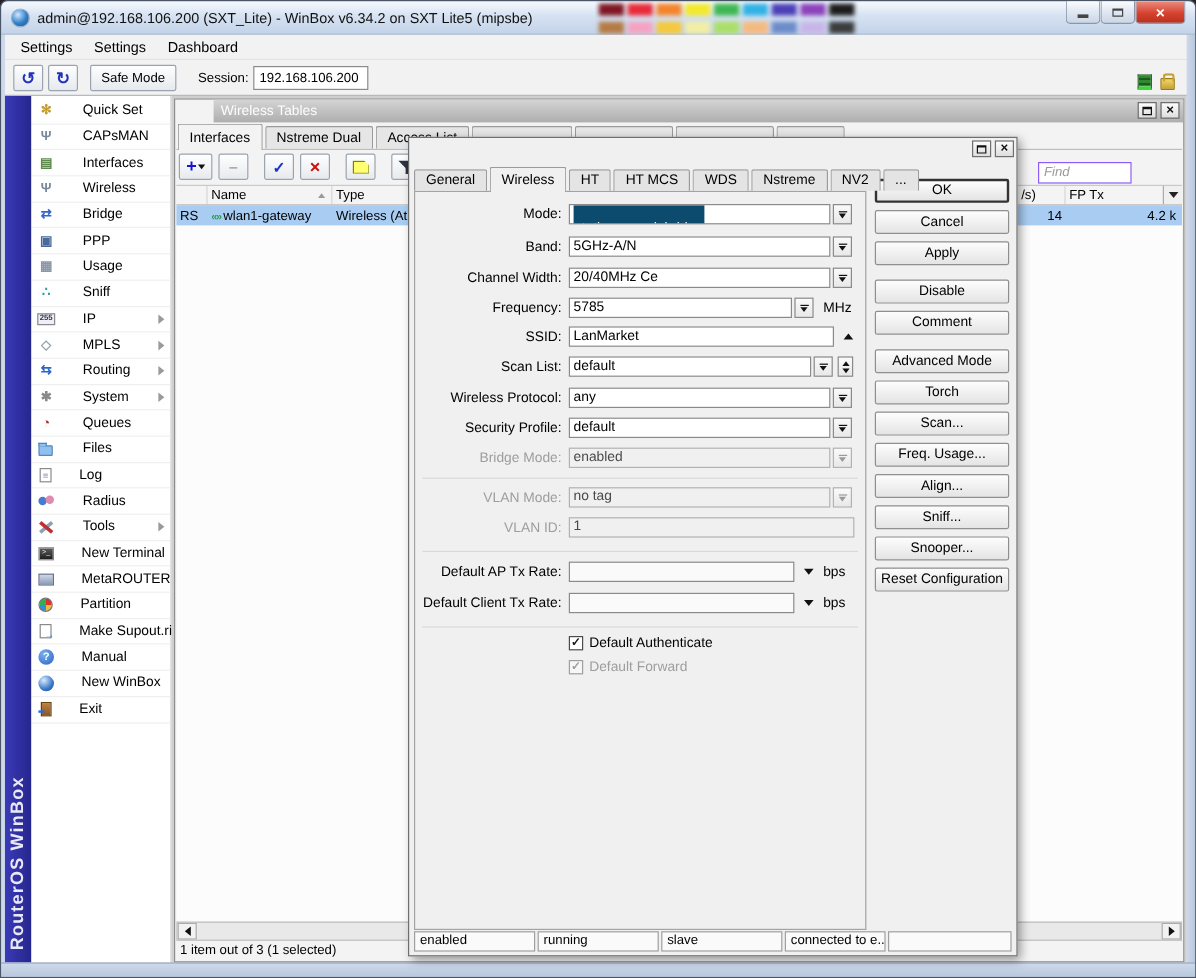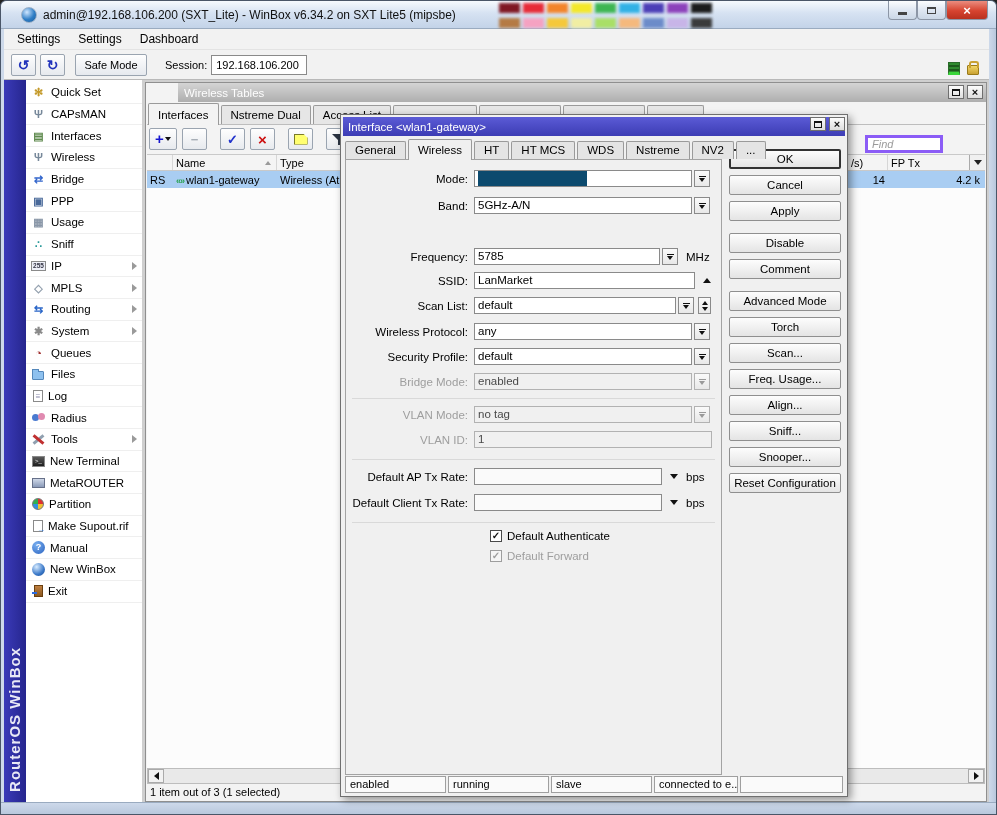--- a/index.html
+++ b/index.html
@@ -2,21 +2,21 @@
 <html><head>
 <meta charset="utf-8">
 <style>
   html,body{margin:0;padding:0;background:#222;}
   *{box-sizing:border-box;}
   #stage{position:relative;width:997px;height:815px;background:#c6d3e6;font-family:"Liberation Sans",sans-serif;
          font-size:11px;color:#000;overflow:hidden;border:1px solid #4a5668;border-radius:6px 6px 0 0;}
   
   .titlebar{position:absolute;left:0;top:0;right:0;height:28px;
     background:linear-gradient(#f6fafe,#d6e2f2 45%,#c3d3e8);border-bottom:1px solid #9aabc0;
-    display:flex;align-items:center;padding-left:20px;border-radius:6px 6px 0 0;}
+    display:flex;align-items:center;padding-left:8px;border-radius:6px 6px 0 0;}
   .app-ico{width:16px;height:16px;border-radius:50%;flex:none;margin-right:6px;
     background:radial-gradient(circle at 35% 30%,#cfe6ff,#2f7ec6 55%,#1a5a9a);border:1px solid #9ab0c8;}
   .title-text{font-size:12px;color:#111;white-space:nowrap;}
   .artifacts{position:absolute;left:498px;top:2px;width:230px;height:26px;display:flex;flex-wrap:wrap;gap:3px;filter:blur(1.6px);opacity:.95;}
   .artifacts i{width:21px;height:10px;flex:none;}
   .winbtns{position:absolute;right:8px;top:0;display:flex;}
   .wbtn{width:29px;height:19px;border:1px solid #8c96a6;border-top:none;border-radius:0 0 4px 4px;
     background:linear-gradient(#fcfdfe,#dfe7f2 50%,#cbd7e6);display:flex;align-items:center;justify-content:center;color:#333;font-weight:bold;}
   .wbtn.close{width:42px;background:linear-gradient(#eb8d7f,#d6432f 55%,#b9311f);color:#fff;font-size:13px;}
   .wbtn .minbar{width:9px;height:3px;background:#444;margin-top:6px;}
@@ -36,21 +36,21 @@
   .ic-led{width:12px;height:13px;background:repeating-linear-gradient(#2f8a2f 0 2px,#1d5a1d 2px 4px);
     border:1px solid #2a6a2a;border-bottom:3px solid #3ad63a;}
   .ic-lock{width:12px;height:10px;background:linear-gradient(#f2d667,#c9a133);border:1px solid #9a7a1a;border-radius:1px;position:relative;margin-bottom:0;}
   .ic-lock::before{content:"";position:absolute;left:1px;top:-5px;width:6px;height:5px;border:2px solid #c9a133;border-bottom:none;border-radius:3px 3px 0 0;}
   
   .client{position:absolute;top:78px;left:3px;right:7px;bottom:12px;display:flex;background:#fff;border-top:1px solid #b9b9b9;}
   .brand{width:22px;flex:none;background:linear-gradient(90deg,#3a3ab8,#26268e);position:relative;}
   .brand span{position:absolute;bottom:10px;left:2px;color:#e9e9f6;font-size:15px;font-weight:bold;letter-spacing:1px;
     writing-mode:vertical-rl;transform:rotate(180deg);white-space:nowrap;}
   .sidebar{width:117px;flex:none;background:#fff;border-right:1px solid #cfcfcf;padding-top:2px;}
-  .srow{height:21.7px;display:flex;align-items:center;gap:5px;padding-left:5px;border-bottom:1px solid #efefef;cursor:default;}
+  .srow{height:21.7px;display:flex;align-items:center;gap:23px;padding-left:5px;border-bottom:1px solid #efefef;cursor:default;}
   .srow .lbl{font-size:11.5px;white-space:nowrap;}
   .sarr{width:0;height:0;border-top:4px solid transparent;border-bottom:4px solid transparent;border-left:5px solid #9a9a9a;margin-left:auto;margin-right:5px;}
   .ic{width:15px;height:14px;flex:none;font-size:11px;line-height:14px;text-align:center;font-weight:bold;}
   .ic.qs::before{content:"✻";color:#c49a2a;}
   .ic.ant::before{content:"Ψ";color:#77889a;}
   .ic.ifc::before{content:"▤";color:#5f8a4e;}
   .ic.brg::before{content:"⇄";color:#3366cc;}
   .ic.ppp::before{content:"▣";color:#4a6a9a;}
   .ic.swt::before{content:"▦";color:#8a97a8;}
   .ic.msh::before{content:"∴";color:#2a9a9a;}
@@ -102,21 +102,21 @@
     display:flex;align-items:center;justify-content:center;gap:1px;}
   .wtb .plus{font-size:15px;font-weight:bold;color:#1616d0;line-height:14px;}
   .caret{width:0;height:0;border-left:3px solid transparent;border-right:3px solid transparent;border-top:4px solid #111;}
   .wtb .minus{font-size:13px;font-weight:bold;color:#a7aeb6;}
   .wtb .chk{font-size:13px;font-weight:bold;color:#2233cc;}
   .wtb .xx{font-size:15px;font-weight:bold;color:#cc1111;}
   .icnote{width:14px;height:11px;background:#ffff70;border:1px solid #7a7a2a;clip-path:polygon(0 0,68% 0,100% 38%,100% 100%,0 100%);}
   .icfunnel{position:relative;width:14px;height:13px;}
   .icfunnel::before{content:"";position:absolute;left:0;top:1px;border-left:7px solid transparent;border-right:7px solid transparent;border-top:7px solid #2b3442;}
   .icfunnel::after{content:"";position:absolute;left:6px;top:6px;width:2px;height:6px;background:#2b3442;}
-  .find{position:absolute;right:42px;top:10px;width:78px;height:18px;border:3px solid #8b5cf6;background:#fff;
+  .find{position:absolute;right:42px;top:10px;width:78px;height:18px;border:1px solid #8b5cf6;background:#fff;
     font:11px "Liberation Sans",sans-serif;padding:0 4px;}
   .find::placeholder{color:#9a9a9a;font-style:italic;}
   .thead{position:absolute;left:1px;top:71px;right:1px;height:17px;background:#f4f4f4;border-top:1px solid #c9c9c9;border-bottom:1px solid #c9c9c9;display:flex;font-size:11px;}
   .th{border-right:1px solid #d6d6d6;padding:1px 3px;white-space:nowrap;overflow:hidden;display:flex;align-items:center;}
   .sortmark{width:0;height:0;border-left:3px solid transparent;border-right:3px solid transparent;border-bottom:4px solid #9a9a9a;margin-left:auto;margin-right:2px;}
   .colbtn{position:absolute;right:0;top:0;width:16px;height:15px;background:#f0f0f0;border-left:1px solid #aaa;display:flex;align-items:center;justify-content:center;}
   .trow{position:absolute;left:1px;top:88px;right:1px;height:17px;background:#a9cdf2;display:flex;font-size:11px;}
   .td{padding:1px 3px;white-space:nowrap;overflow:hidden;display:flex;align-items:center;gap:2px;}
   .td.num{justify-content:flex-end;}
   .icwlan::before{content:"«»";color:#28a050;font-weight:bold;font-size:9px;letter-spacing:-1px;}
@@ -147,21 +147,21 @@
   .ddb.dis{border-color:#b2b2b2;}
   .cg-bar{width:7px;height:1px;background:#111;margin-bottom:1px;}
   .cg-tri{width:0;height:0;border-left:3px solid transparent;border-right:3px solid transparent;border-top:4px solid #111;}
   .ddb.dis .cg-bar{background:#9a9a9a;} .ddb.dis .cg-tri{border-top-color:#9a9a9a;}
   .spin{width:13px;height:17px;border:1px solid #8a8a8a;background:linear-gradient(#fafafa,#e8e8e8);margin-left:4px;
     display:flex;flex-direction:column;align-items:center;justify-content:center;gap:2px;flex:none;}
   .tri-u{width:0;height:0;border-left:4px solid transparent;border-right:4px solid transparent;border-bottom:5px solid #111;}
   .tri-d{width:0;height:0;border-left:4px solid transparent;border-right:4px solid transparent;border-top:5px solid #111;}
   .suffix{margin-left:8px;font-size:11.5px;}
   .fsep{position:absolute;left:6px;right:6px;height:1px;background:#d9d9d9;}
-  .cbrow{position:absolute;left:128px;height:14px;display:flex;align-items:center;gap:5px;font-size:11.5px;margin-left:16px;}
+  .cbrow{position:absolute;left:128px;height:14px;display:flex;align-items:center;gap:5px;font-size:11.5px;}
   .cb{width:12px;height:12px;border:1px solid #4a4a4a;background:#fff;font-size:10px;line-height:10px;text-align:center;font-weight:bold;color:#111;flex:none;}
   .cb::before{content:"✓";}
   .cbrow.dis{color:#9e9e9e;}
   .cbrow.dis .cb{border-color:#9e9e9e;color:#9e9e9e;background:#f6f6f6;}
   .dlg-buttons{position:absolute;left:388px;top:34px;width:112px;display:flex;flex-direction:column;gap:6px;}
   .dbtn{height:20px;border:1px solid #8f8f8f;border-radius:2px;background:linear-gradient(#fdfdfd,#e4e4e4);
     display:flex;align-items:center;justify-content:center;font-size:11.5px;}
   .dbtn.default{border:2px solid #323232;}
   .dbtn.grp{margin-top:6px;}
   .dlg-status{position:absolute;left:4px;right:4px;bottom:3px;height:17px;display:flex;gap:2px;font-size:11px;}
@@ -415,23 +415,20 @@
               <span class="tri-l"></span>
             </span>
           <span class="sbtn">
               <span class="tri-r"></span>
             </span>
         </div>
         <div class="wt-status">1 item out of 3 (1 selected)</div>
       </div>
 
       <div class="dlg">
-        <div class="dlg-title">
-          <span>Interface &lt;wlan1-gateway&gt;</span>
-        </div>
         <span class="dlg-btns">
           <span class="mbtn">
               <span style="width:8px;height:7px;border:1px solid #111;border-top-width:2px"></span>
             </span>
           <span class="mbtn">×</span>
         </span>
         <div class="dlg-tabs">
           <span class="tab">General</span>
           <span class="tab active">Wireless</span>
           <span class="tab">HT</span>
@@ -447,20 +444,28 @@
             <span class="flbl">Mode:</span>
             <span class="fin" style="width:218px"><span class="selval">station pseudobridge</span></span>
             <span class="ddb">
                 <span class="cg-bar"></span>
                 <span class="cg-tri"></span>
               </span>
           </div>
           <div class="frow" style="top:37px">
             <span class="flbl">Band:</span>
             <span class="fin" style="width:218px">5GHz-A/N</span>
+            <span class="ddb">
+                <span class="cg-bar"></span>
+                <span class="cg-tri"></span>
+              </span>
+          </div>
+          <div class="frow" style="top:63px">
+            <span class="flbl">Channel Width:</span>
+            <span class="fin" style="width:218px">20/40MHz Ce</span>
             <span class="ddb">
                 <span class="cg-bar"></span>
                 <span class="cg-tri"></span>
               </span>
           </div>
           <div class="frow" style="top:88px">
             <span class="flbl">Frequency:</span>
             <span class="fin" style="width:186px">5785</span>
             <span class="ddb">
                 <span class="cg-bar"></span>

